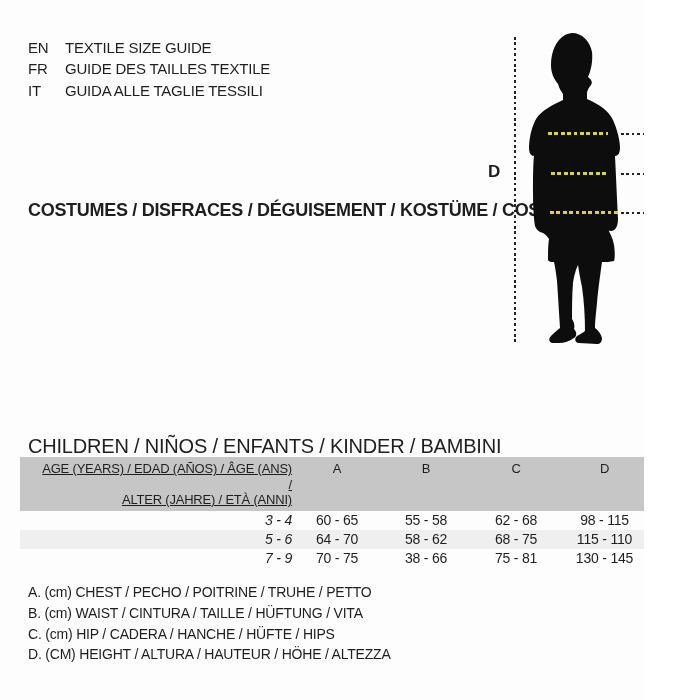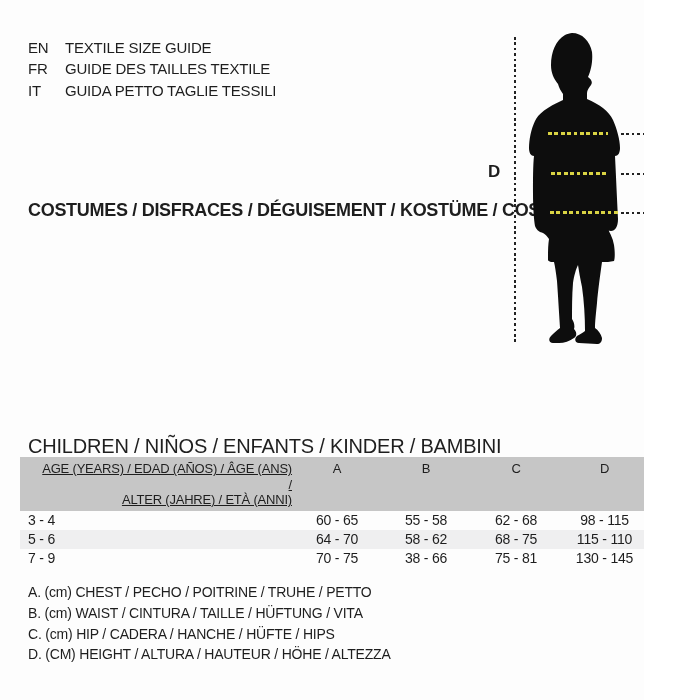--- a/index.html
+++ b/index.html
@@ -23,42 +23,42 @@
   .fig-label{position:absolute;font-size:17px;font-weight:bold;}
   #silhouette{position:absolute;left:527px;top:33px;}
   
   .children-title{position:absolute;left:28px;top:435px;font-size:20px;}
   .size-table{position:absolute;left:20px;top:457px;width:652px;border-collapse:collapse;table-layout:fixed;}
   .size-table thead th{background:#c6c6c6;font-weight:normal;font-size:13px;
     vertical-align:top;padding:4px 0 3px 0;line-height:15.5px;height:31px;}
   .size-table thead th.agecol{text-align:right;padding-left:16px;text-decoration:underline;}
   .size-table thead th.lettercol{text-align:center;}
   .size-table tbody td{font-size:14px;height:19px;padding:0;text-align:center;}
-  .size-table tbody td.agecell{text-align:left;padding-left:8px;}
+  .size-table tbody td.agecell{text-align:right;padding-left:8px;font-style:italic;}
   .size-table tbody tr:nth-child(even){background:#efeff0;}
   
   .legend{position:absolute;left:28px;top:582px;font-size:14px;line-height:20.8px;}
 </style>
 </head>
 <body>
 
 <div id="page">
 
   <div class="lang-block">
     <div class="lang-row">
       <span class="lang-code">EN</span>
       <span>TEXTILE SIZE GUIDE</span>
     </div>
     <div class="lang-row">
       <span class="lang-code">FR</span>
       <span>GUIDE DES TAILLES TEXTILE</span>
     </div>
     <div class="lang-row">
       <span class="lang-code">IT</span>
-      <span>GUIDA PETTO TAGLIE TESSILI</span>
+      <span>GUIDA ALLE TAGLIE TESSILI</span>
     </div>
   </div>
 
   <div class="category-title">COSTUMES / DISFRACES / DÉGUISEMENT / KOSTÜME / COSTUMI</div>
 
   <svg id="silhouette" width="96" height="312" viewBox="0 0 96 312" aria-hidden="true">
     <path fill="#0d0d0d" d="
       M45 0
       C55 0 63 8 65 19
       C66 28 64 38 61 44

